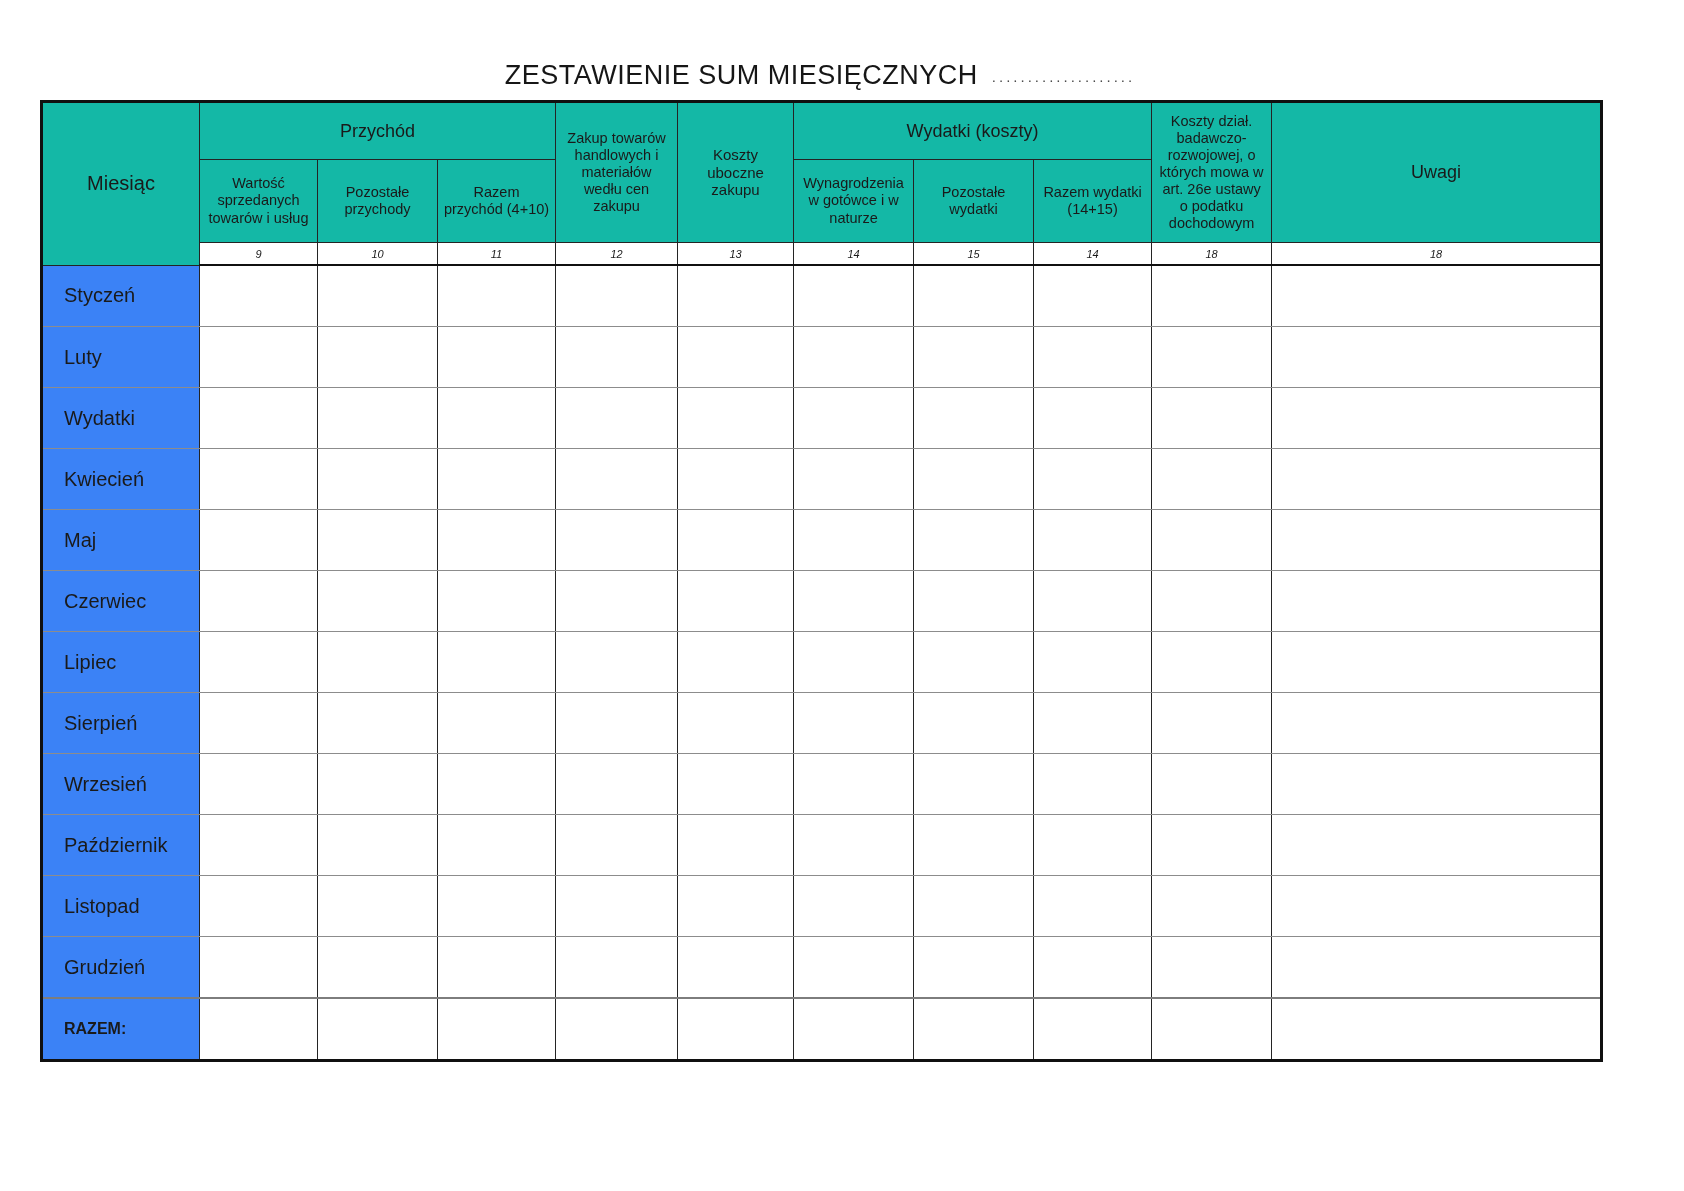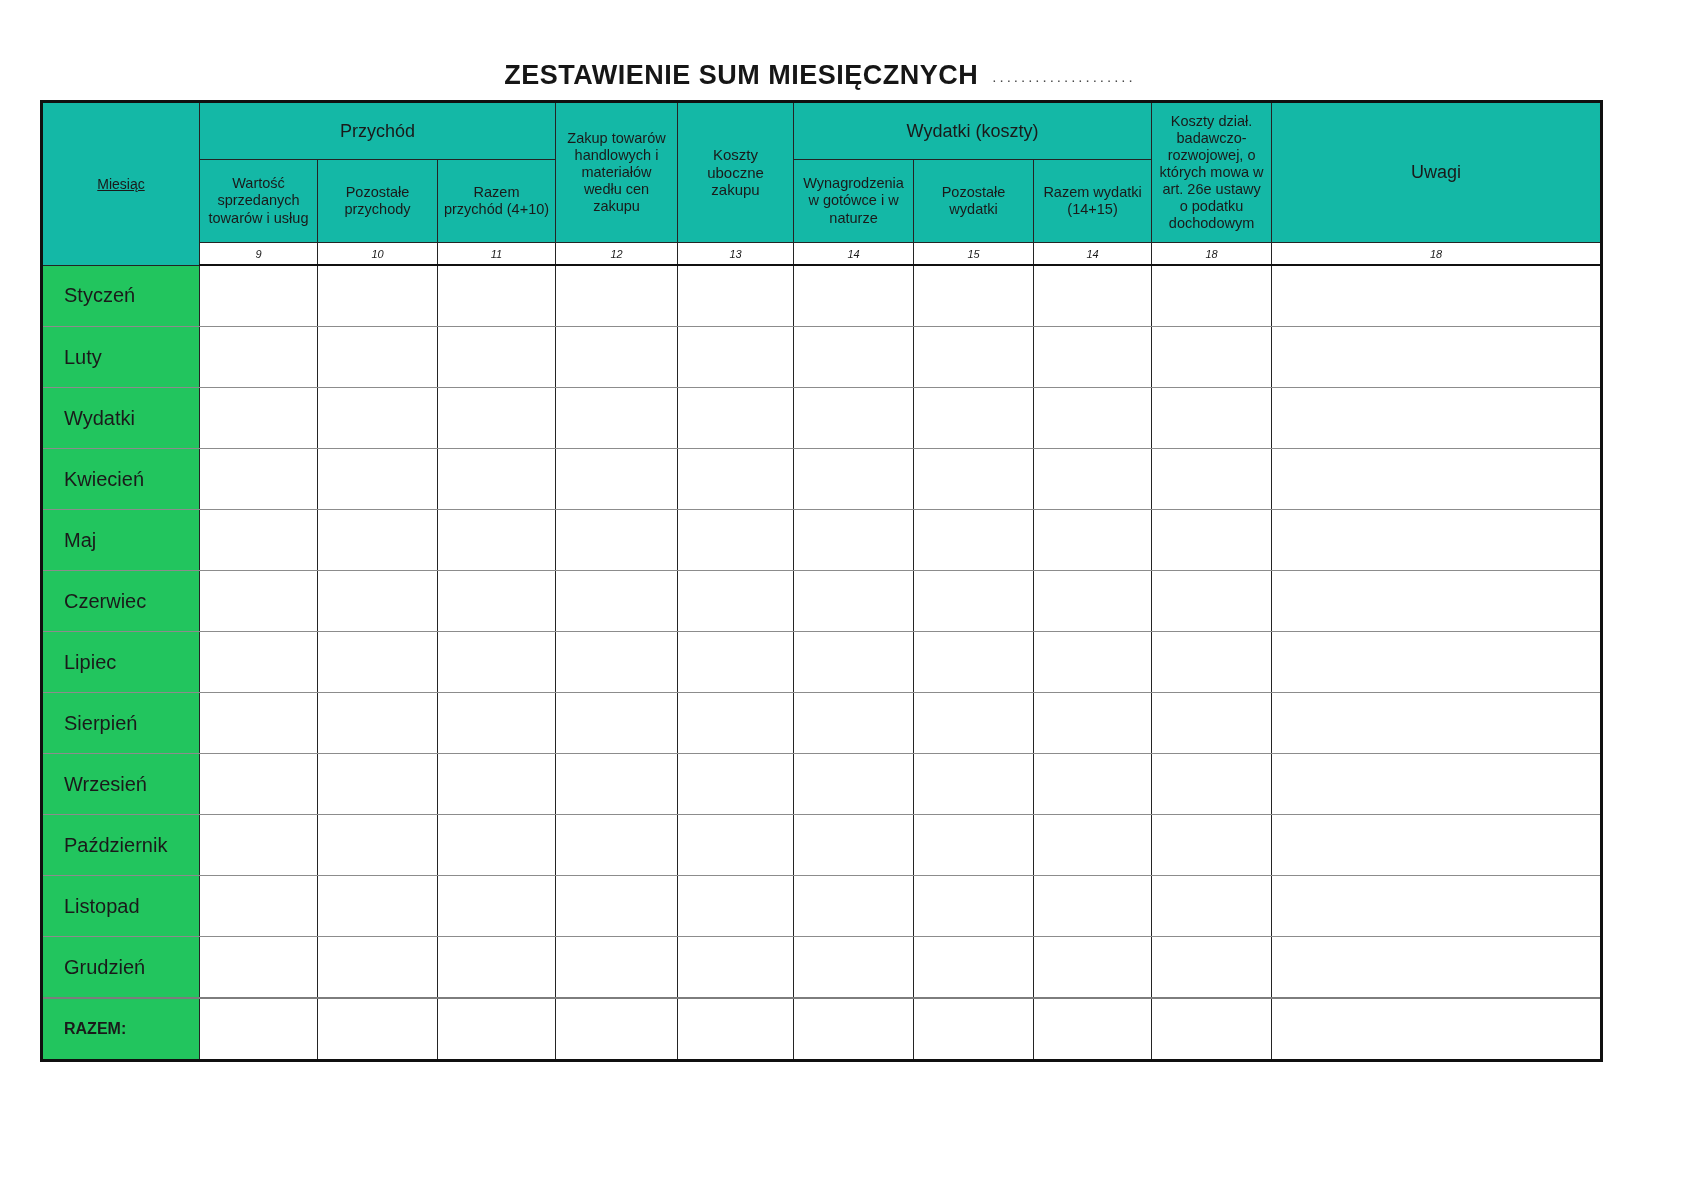--- a/index.html
+++ b/index.html
@@ -9,21 +9,21 @@
     color:#1a1a1a;
     -webkit-font-smoothing:antialiased;
   }
   .page { position:relative; width:1684px; height:1191px; overflow:hidden; }
 
   .title-wrap {
     width:1560px; margin:60px 0 9px 40px;
     text-align:center; white-space:nowrap;
   }
   .form-title {
-    display:inline; font-size:27px; font-weight:bold;
+    display:inline; font-size:27px; font-weight:normal;
     letter-spacing:0.5px; color:#161616;
   }
   .title-dots {
     display:inline-block; margin-left:14px;
     font-size:15px; letter-spacing:3px; color:#4a4a4a;
     transform:translateY(-2px);
   }
 
   table.form {
     border-collapse:collapse; table-layout:fixed;
@@ -40,32 +40,32 @@
   thead th {
     background:#14b8a6;
     font-weight:normal;
     text-align:center;
     border-top:1px solid #242424;
     border-bottom:1px solid #242424;
   }
   th.group-h { height:52px; font-size:18px; }
   th.sub-h   { height:78px; font-size:14.5px; line-height:1.18; }
   th.tall-h  { font-size:14.5px; line-height:1.18; }
-  th.miesiac-h { font-size:14px;text-decoration:underline; }
+  th.miesiac-h { font-size:20px; }
 
   tr.nums td {
     height:19px; background:#ffffff;
     font-style:italic; font-size:11px; text-align:center;
     border-top:1px solid #242424;
     border-bottom:2px solid #101010;
     padding:1px 4px;
   }
 
   tbody th.month {
-    background:#22c55e; text-align:left;
+    background:#3b82f6; text-align:left;
     padding-left:21px; font-size:20px; font-weight:normal;
     border-bottom:1px solid #8c8c8c;
   }
   tbody td.data {
     height:56px; background:#ffffff;
     border-bottom:1px solid #8c8c8c;
   }
   tbody tr.total-row th,
   tbody tr.total-row td { border-top:2px solid #7d7d7d; border-bottom:none; }
   tbody tr.total-row th.month { font-weight:bold; font-size:16px; }

